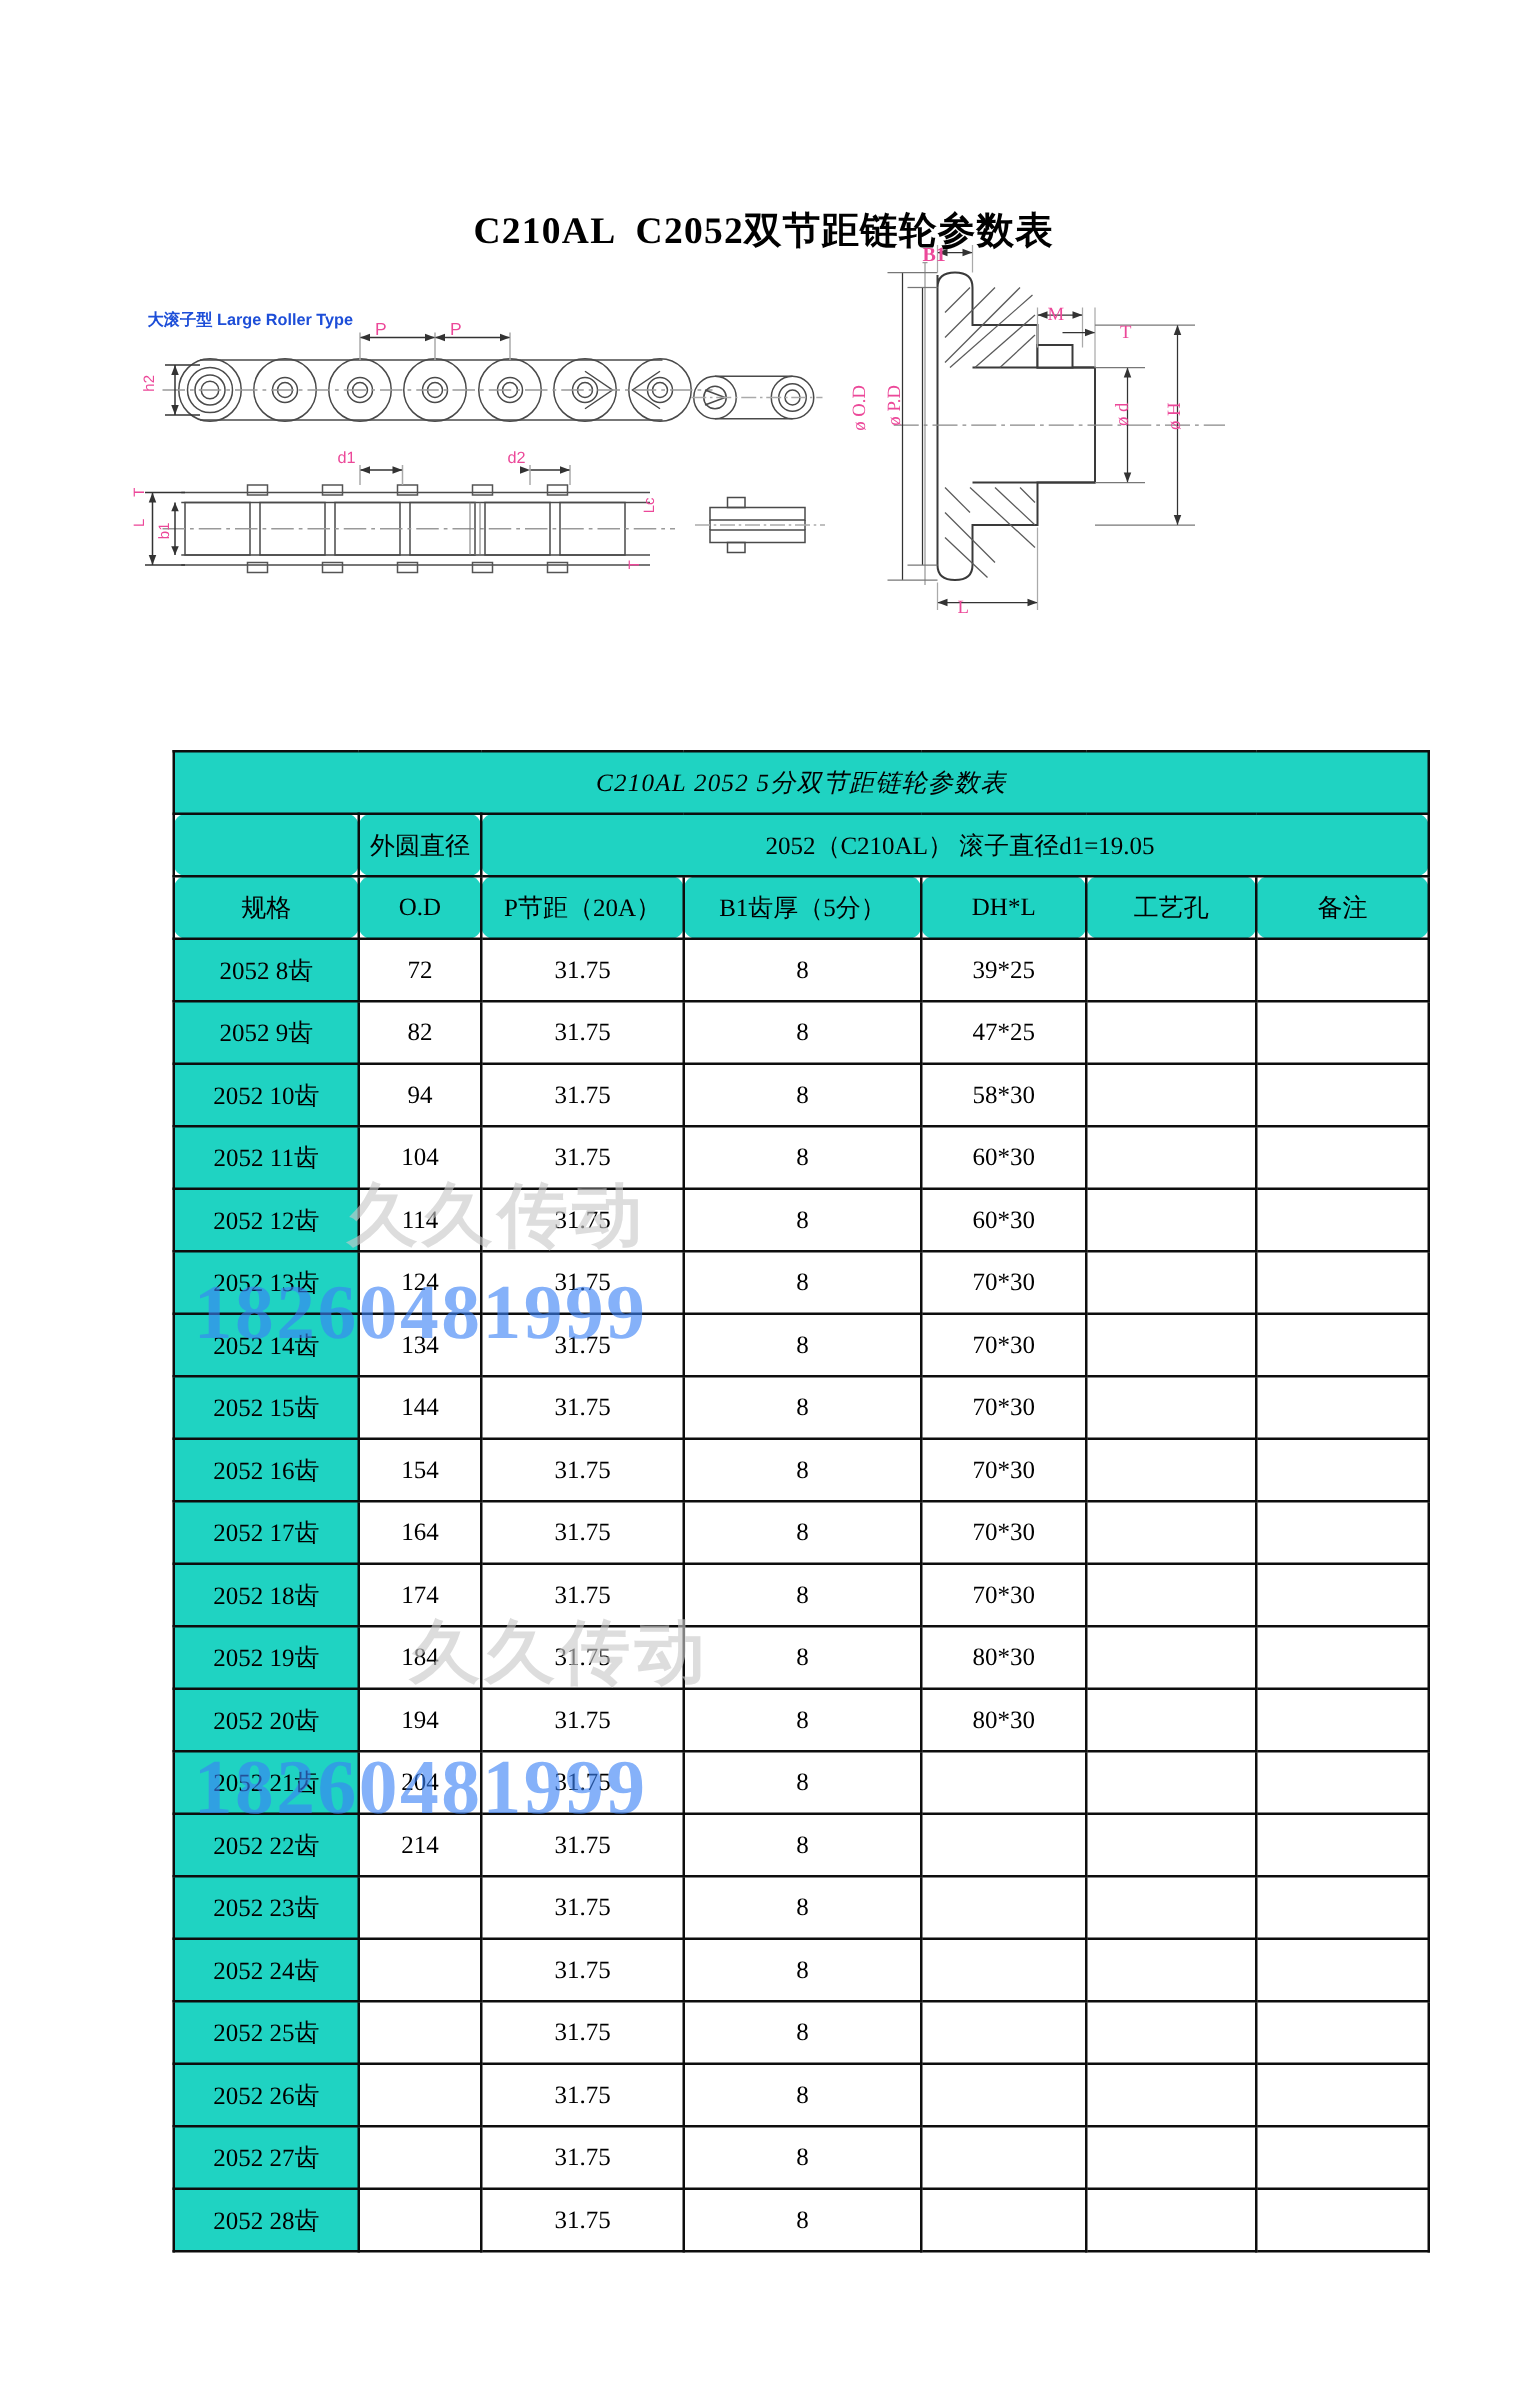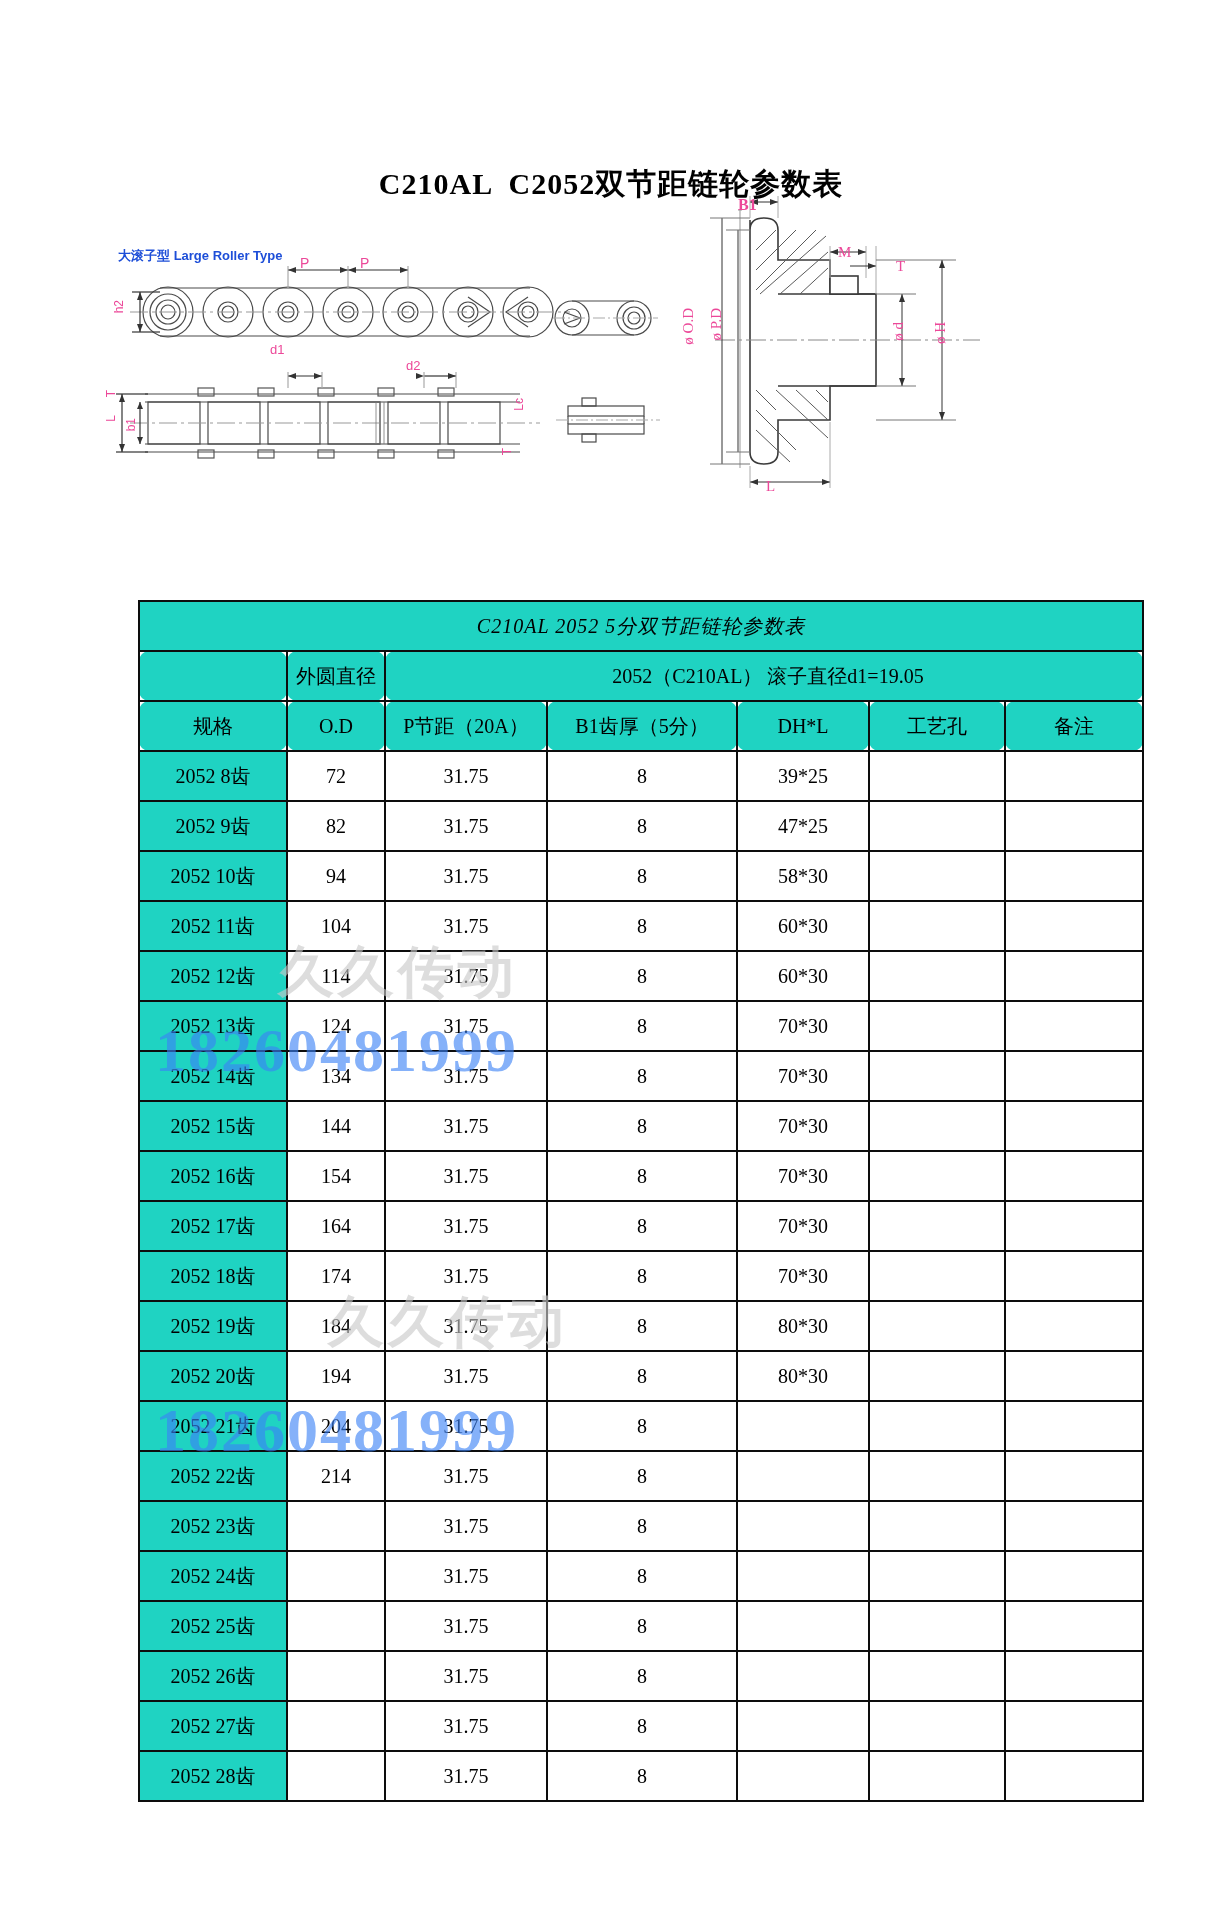--- a/index.html
+++ b/index.html
@@ -257,21 +257,21 @@
           <polygon points="40,76 37,69 43,69"></polygon>
         <polygon points="188,8 196,5 196,11"></polygon>
           <polygon points="222,8 214,5 214,11"></polygon>
         <polygon points="324,8 316,5 316,11"></polygon>
           <polygon points="356,8 348,5 348,11"></polygon>
       </g>
     </svg>
     <div class="dwg-label vert" style="left:104px;top:190px;font-size:12px">T</div>
     <div class="dwg-label vert" style="left:104px;top:215px;font-size:12px">L</div>
     <div class="dwg-label vert" style="left:124px;top:218px;font-size:12px">b1</div>
-    <div class="dwg-label" style="left:270px;top:142px;font-size:13px">d1</div>
+    <div class="dwg-label" style="left:270px;top:158px;font-size:13px">d1</div>
     <div class="dwg-label" style="left:406px;top:158px;font-size:13px">d2</div>
     <div class="dwg-label vert" style="left:500px;top:248px;font-size:12px">T</div>
 
     <svg width="130" height="60" viewBox="0 0 130 60" style="position:absolute;left:548px;top:88px">
       <g stroke="#4a4a4a" fill="none" stroke-width="1.2">
         <circle cx="24" cy="30" r="17"></circle>
           <circle cx="24" cy="30" r="9"></circle>
         <path d="M16 24 L32 30 L16 36"></path>
         <line x1="24" y1="13" x2="86" y2="13"></line>
           <line x1="24" y1="47" x2="86" y2="47"></line>

